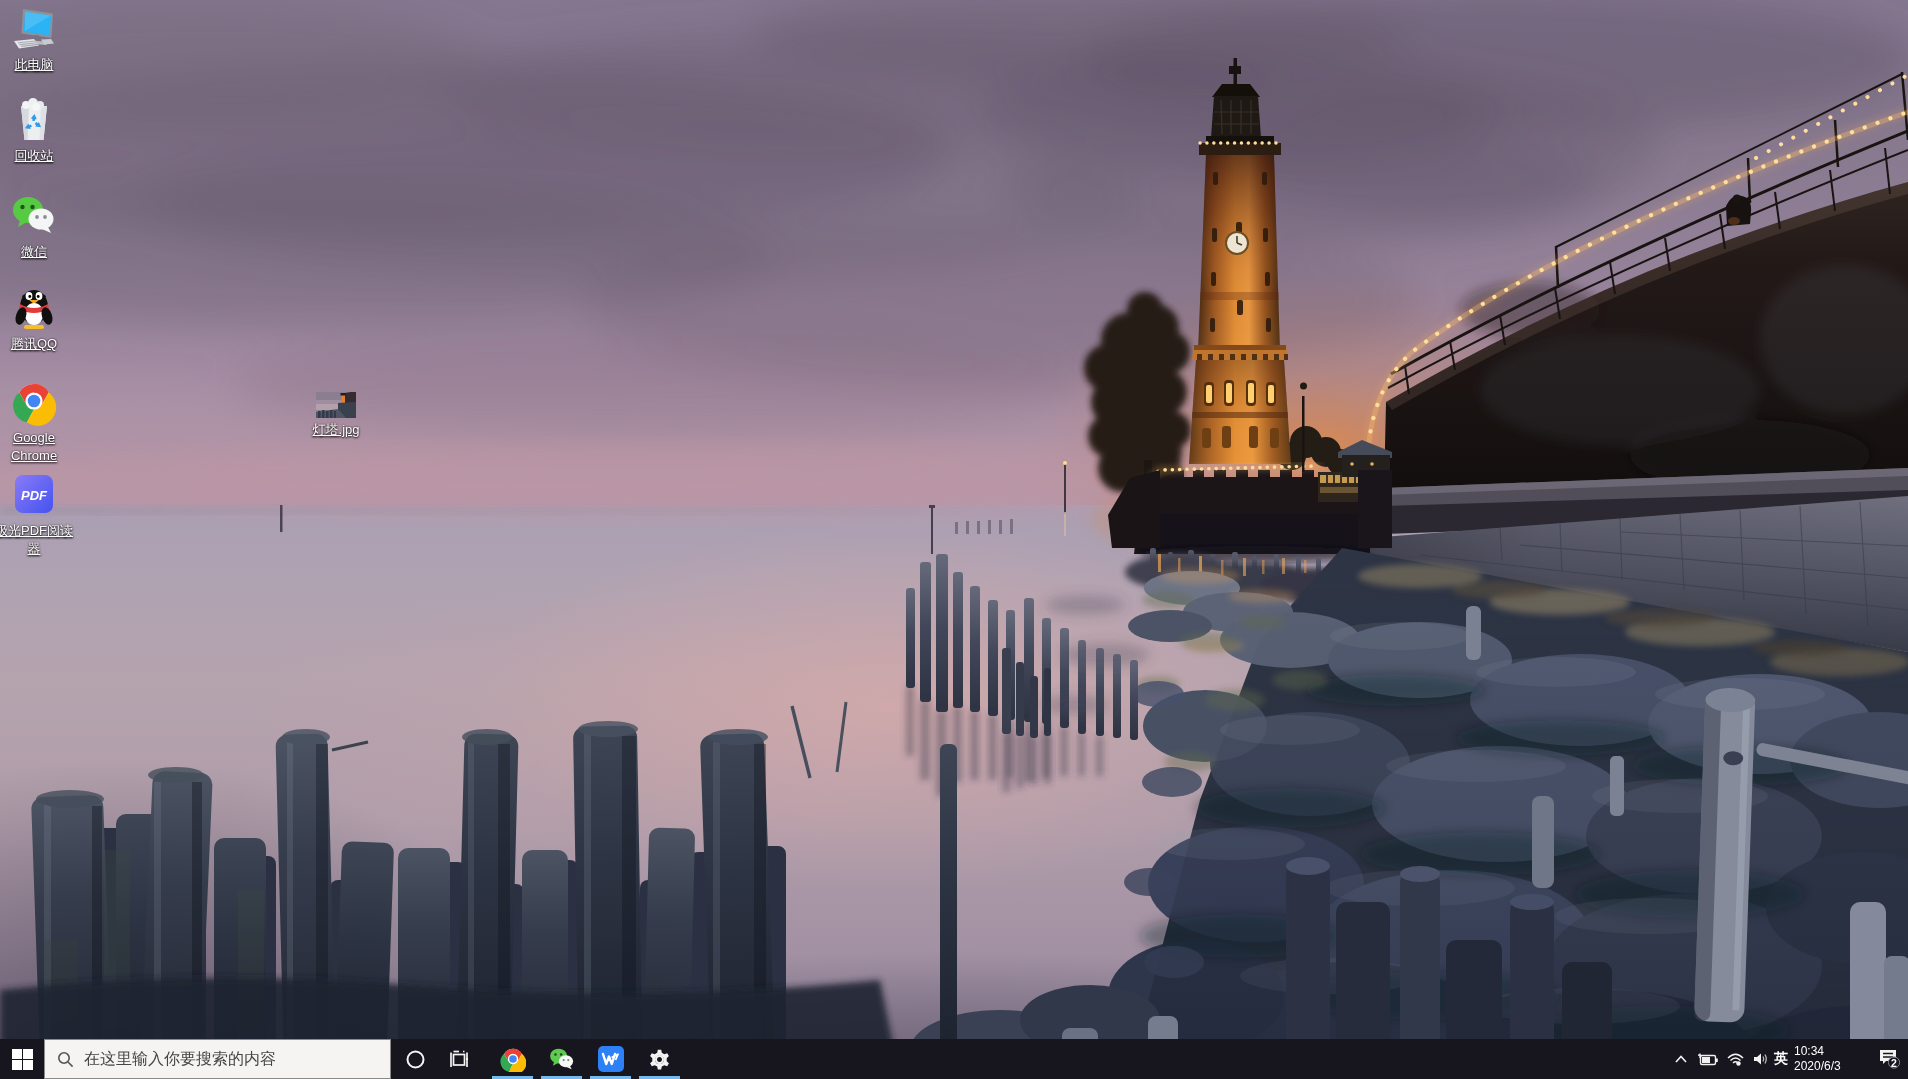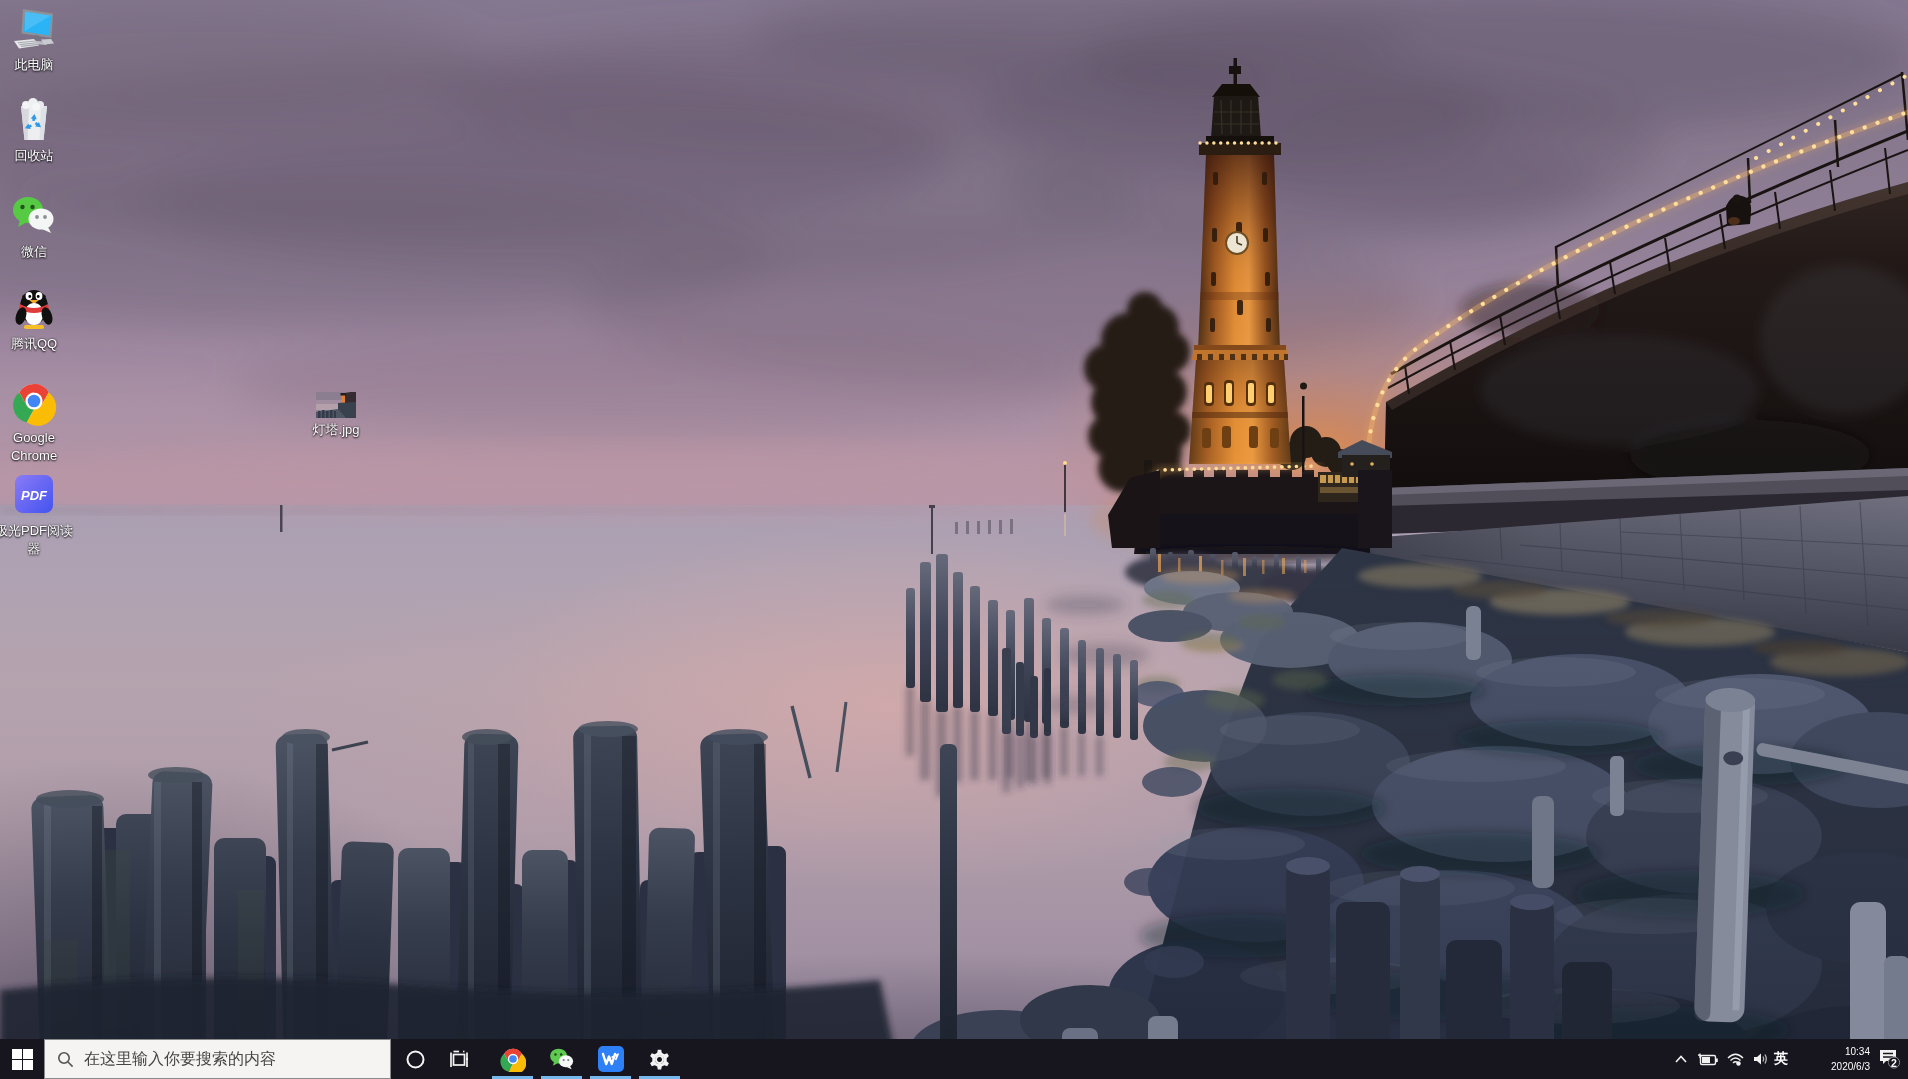--- a/index.html
+++ b/index.html
@@ -1,25 +1,25 @@
 <!DOCTYPE html>
 <html><head>
 <meta charset="utf-8">
 <style>
 html,body{margin:0;padding:0;background:#000;}
 #desk{position:relative;width:1908px;height:1079px;overflow:hidden;font-family:"Liberation Sans",sans-serif;}
 #wp{position:absolute;left:0;top:0;}
 .ico{position:absolute;width:84px;display:flex;flex-direction:column;align-items:center;}
-.ico .lbl{color:#fff;font-size:13px;line-height:17.5px;text-align:center;text-shadow:0 1px 2px rgba(0,0,0,.9),0 0 2px rgba(0,0,0,.8);margin-top:3px;letter-spacing:0px;}
+.ico .lbl{color:#fff;font-size:13px;line-height:17.5px;text-align:center;text-shadow:0 1px 2px rgba(0,0,0,.9),0 0 2px rgba(0,0,0,.8);margin-top:3px;letter-spacing:0px;text-decoration:underline;}
 #tb{position:absolute;left:0;top:1039px;width:1908px;height:40px;background:#17161f;}
 #tb .seg{position:absolute;top:0;height:40px;display:flex;align-items:center;justify-content:center;}
 #sbox{position:absolute;left:44px;top:0px;width:347px;height:40px;background:#f5f4f2;border:1px solid #8a8a8a;box-sizing:border-box;display:flex;align-items:center;}
 #sbox span{color:#444;font-size:16px;margin-left:10px;}
 .tray{position:absolute;top:0;height:40px;display:flex;align-items:center;color:#fff;}
-.clk{font-size:10px;color:#fff;text-align:right;line-height:15px;}
+.clk{font-size:12px;color:#fff;text-align:left;line-height:15px;}
 </style>
 </head>
 <body>
 <div id="desk">
 <svg id="wp" width="1908" height="1079" viewBox="0 0 1908 1079">
 <defs>
 <linearGradient id="skyG" x1="0" y1="0" x2="0" y2="1">
 <stop offset="0" stop-color="#847790"></stop>
 <stop offset="0.22" stop-color="#86778d"></stop>
 <stop offset="0.45" stop-color="#907f96"></stop>

